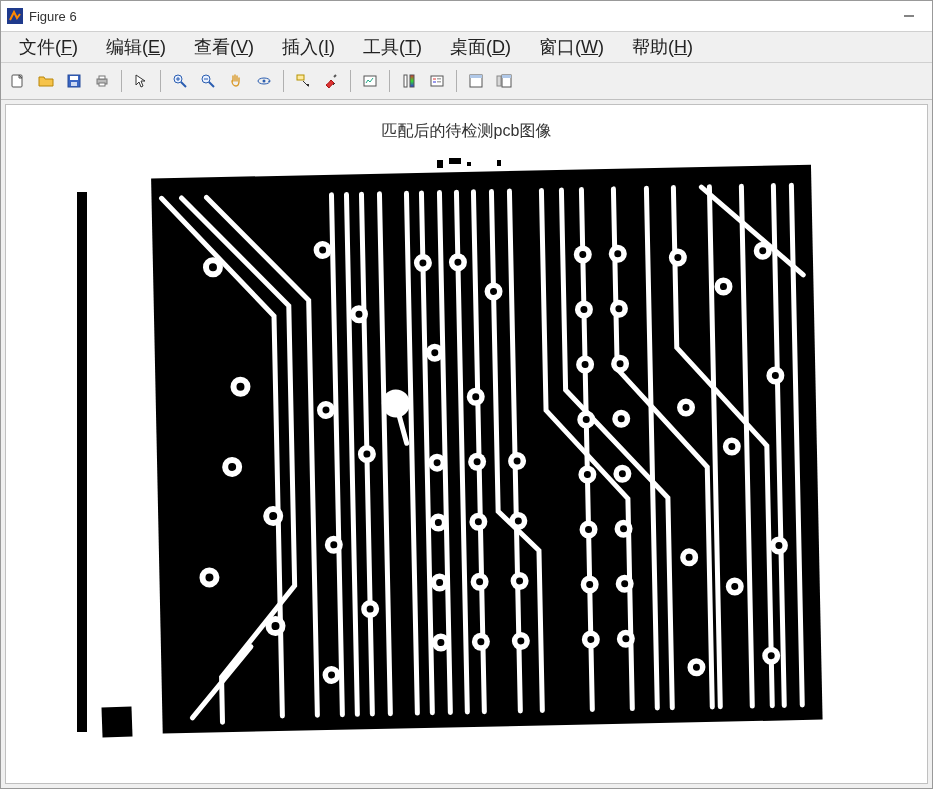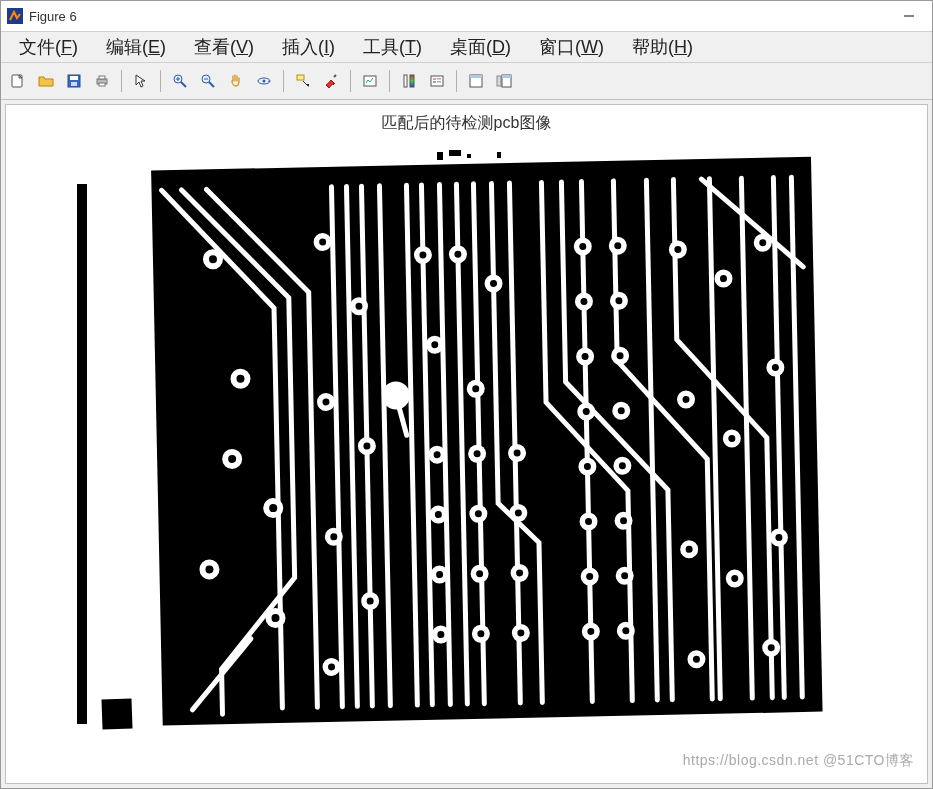--- a/index.html
+++ b/index.html
@@ -108,21 +108,21 @@
     background: #ffffff;
     border: 1px solid #c0c0c0;
     display: flex;
     flex-direction: column;
     align-items: center;
     overflow: hidden;
   }
   .figure-title {
     font-size: 16px;
     color: #333;
-    margin-top: 8px;
+    margin-top: 16px;
     margin-bottom: 4px;
     font-family: Arial, "SimSun", sans-serif;
   }
   .figure-image {
     width: 800px;
     height: 610px;
     margin-top: 6px;
   }
   .watermark {
     position: absolute;
@@ -471,14 +471,13 @@
                 <circle cx="625" cy="520" r="3.5" fill="#000"></circle>
               <circle cx="700" cy="510" r="9"></circle>
                 <circle cx="700" cy="510" r="3.5" fill="#000"></circle>
             </g>
           </g>
         </svg>
       </div>
     </div>
   </div>
 
-  <div class="watermark">https://blog.csdn.net @51CTO博客</div>
 </div>
 
 </body></html>

